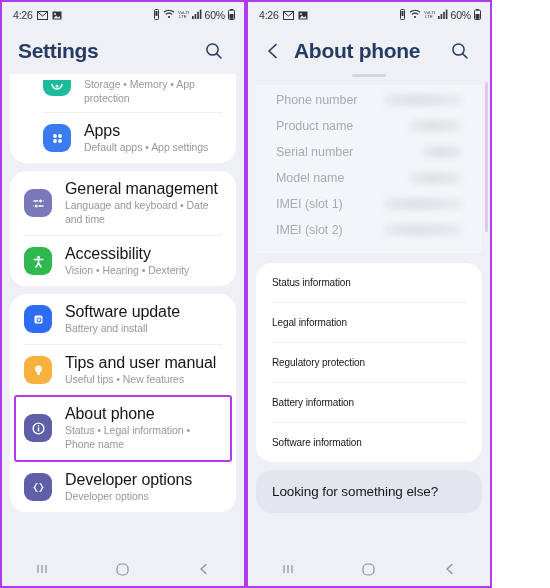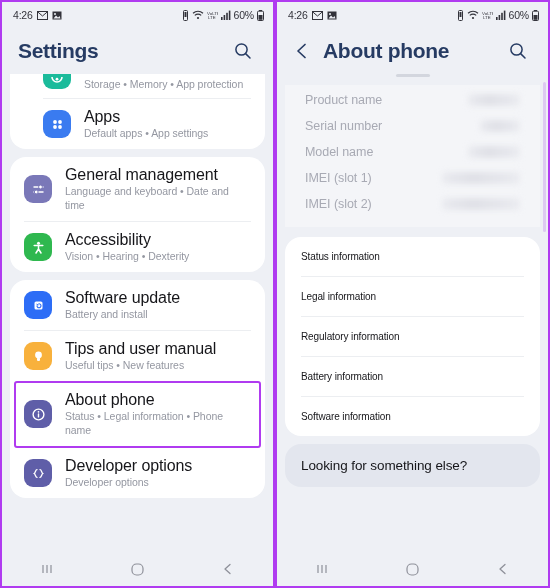--- a/index.html
+++ b/index.html
@@ -4,21 +4,21 @@
 <style>
   * { box-sizing: border-box; margin: 0; padding: 0; }
   html, body {
     width: 550px; height: 588px;
     font-family: "Liberation Sans", sans-serif;
     background: #ffffff;
     overflow: hidden;
   }
   .screens {
     display: flex;
-    width: 550px; height: 588px;
+    width: 492px; height: 588px;
     gap: 0px;
   }
   .phone {
     width: 275px; height: 588px;
     border: 2px solid #b03bf0;
     background: #eef0f5;
     position: relative;
     overflow: hidden;
     display: flex;
     flex-direction: column;
@@ -32,21 +32,21 @@
     display: flex;
     align-items: center;
     justify-content: space-between;
     padding: 0 9px 0 11px;
     background: #eef0f5;
     font-size: 10.5px;
     color: #2b2b33;
   }
   .sb-left { display: flex; align-items: center; gap: 4px; }
   .sb-time { font-size: 10.5px; letter-spacing: -0.2px; color: #33333b; }
-  .sb-right { display: flex; align-items: center; gap: 3px; }
+  .sb-right { display: flex; gap: 3px; }
   .sb-pct { font-size: 10.5px; color: #33333b; letter-spacing: -0.2px; }
   .sb-ico { display: inline-block; line-height: 0; }
   .sb-ico svg { display: block; }
 
   
   .appbar {
     flex: 0 0 auto;
     height: 46px;
     display: flex;
     align-items: center;
@@ -500,20 +500,24 @@
           </svg>
       </div>
     </div>
 
     <div class="body" style="padding:0 8px;">
 
       <div class="drag-handle"></div>
 
       <div class="info-card">
         <div class="info-row">
+          <span class="info-label">Phone number</span>
+          <span class="info-value"></span>
+        </div>
+        <div class="info-row">
           <span class="info-label">Product name</span>
           <span class="info-value short"></span>
         </div>
         <div class="info-row">
           <span class="info-label">Serial number</span>
           <span class="info-value tiny"></span>
         </div>
         <div class="info-row">
           <span class="info-label">Model name</span>
           <span class="info-value short"></span>
@@ -524,21 +528,21 @@
         </div>
         <div class="info-row">
           <span class="info-label">IMEI (slot 2)</span>
           <span class="info-value"></span>
         </div>
       </div>
 
       <div class="plain-card">
         <div class="plain-row">Status information</div>
         <div class="plain-row">Legal information</div>
-        <div class="plain-row">Regulatory information</div>
+        <div class="plain-row">Regulatory protection</div>
         <div class="plain-row">Battery information</div>
         <div class="plain-row">Software information</div>
       </div>
 
       <div class="else-card">Looking for something else?</div>
 
       <div class="scrollbar" style="top:8px;height:150px;"></div>
     </div>
 
     <div class="navbar">

